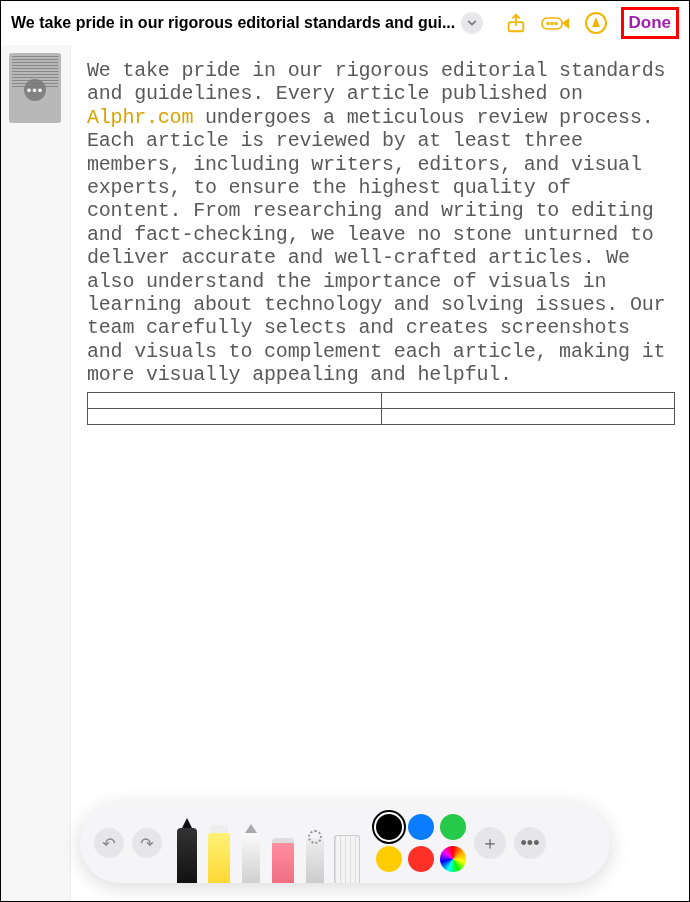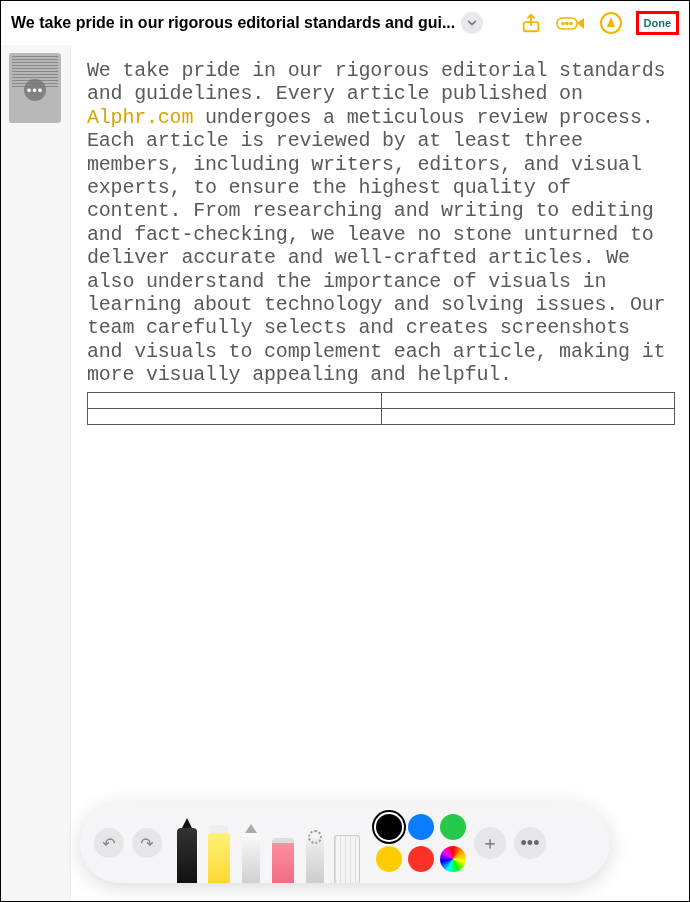--- a/index.html
+++ b/index.html
@@ -54,22 +54,22 @@
       justify-content: center;
       color: #f2b500;
       flex-shrink: 0;
     }
     .done-btn-wrap {
       border: 3px solid #ff0000;
       padding: 3px 5px;
       flex-shrink: 0;
     }
     .done-btn {
-      color: #0f766e;
-      font-size: 11px;
+      color: #a21caf;
+      font-size: 17px;
       font-weight: 600;
     }
     .content-area {
       display: flex;
       height: calc(100% - 44px);
     }
     .thumbnail-strip {
       width: 70px;
       padding: 8px;
       background: #f7f7f7;

